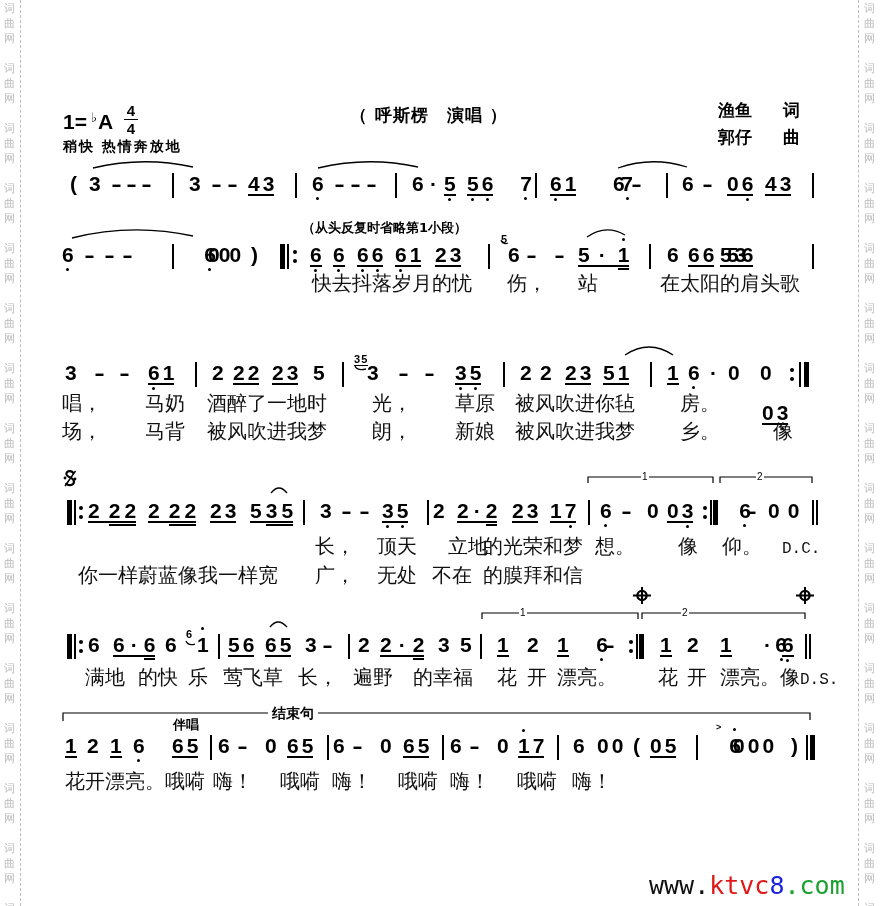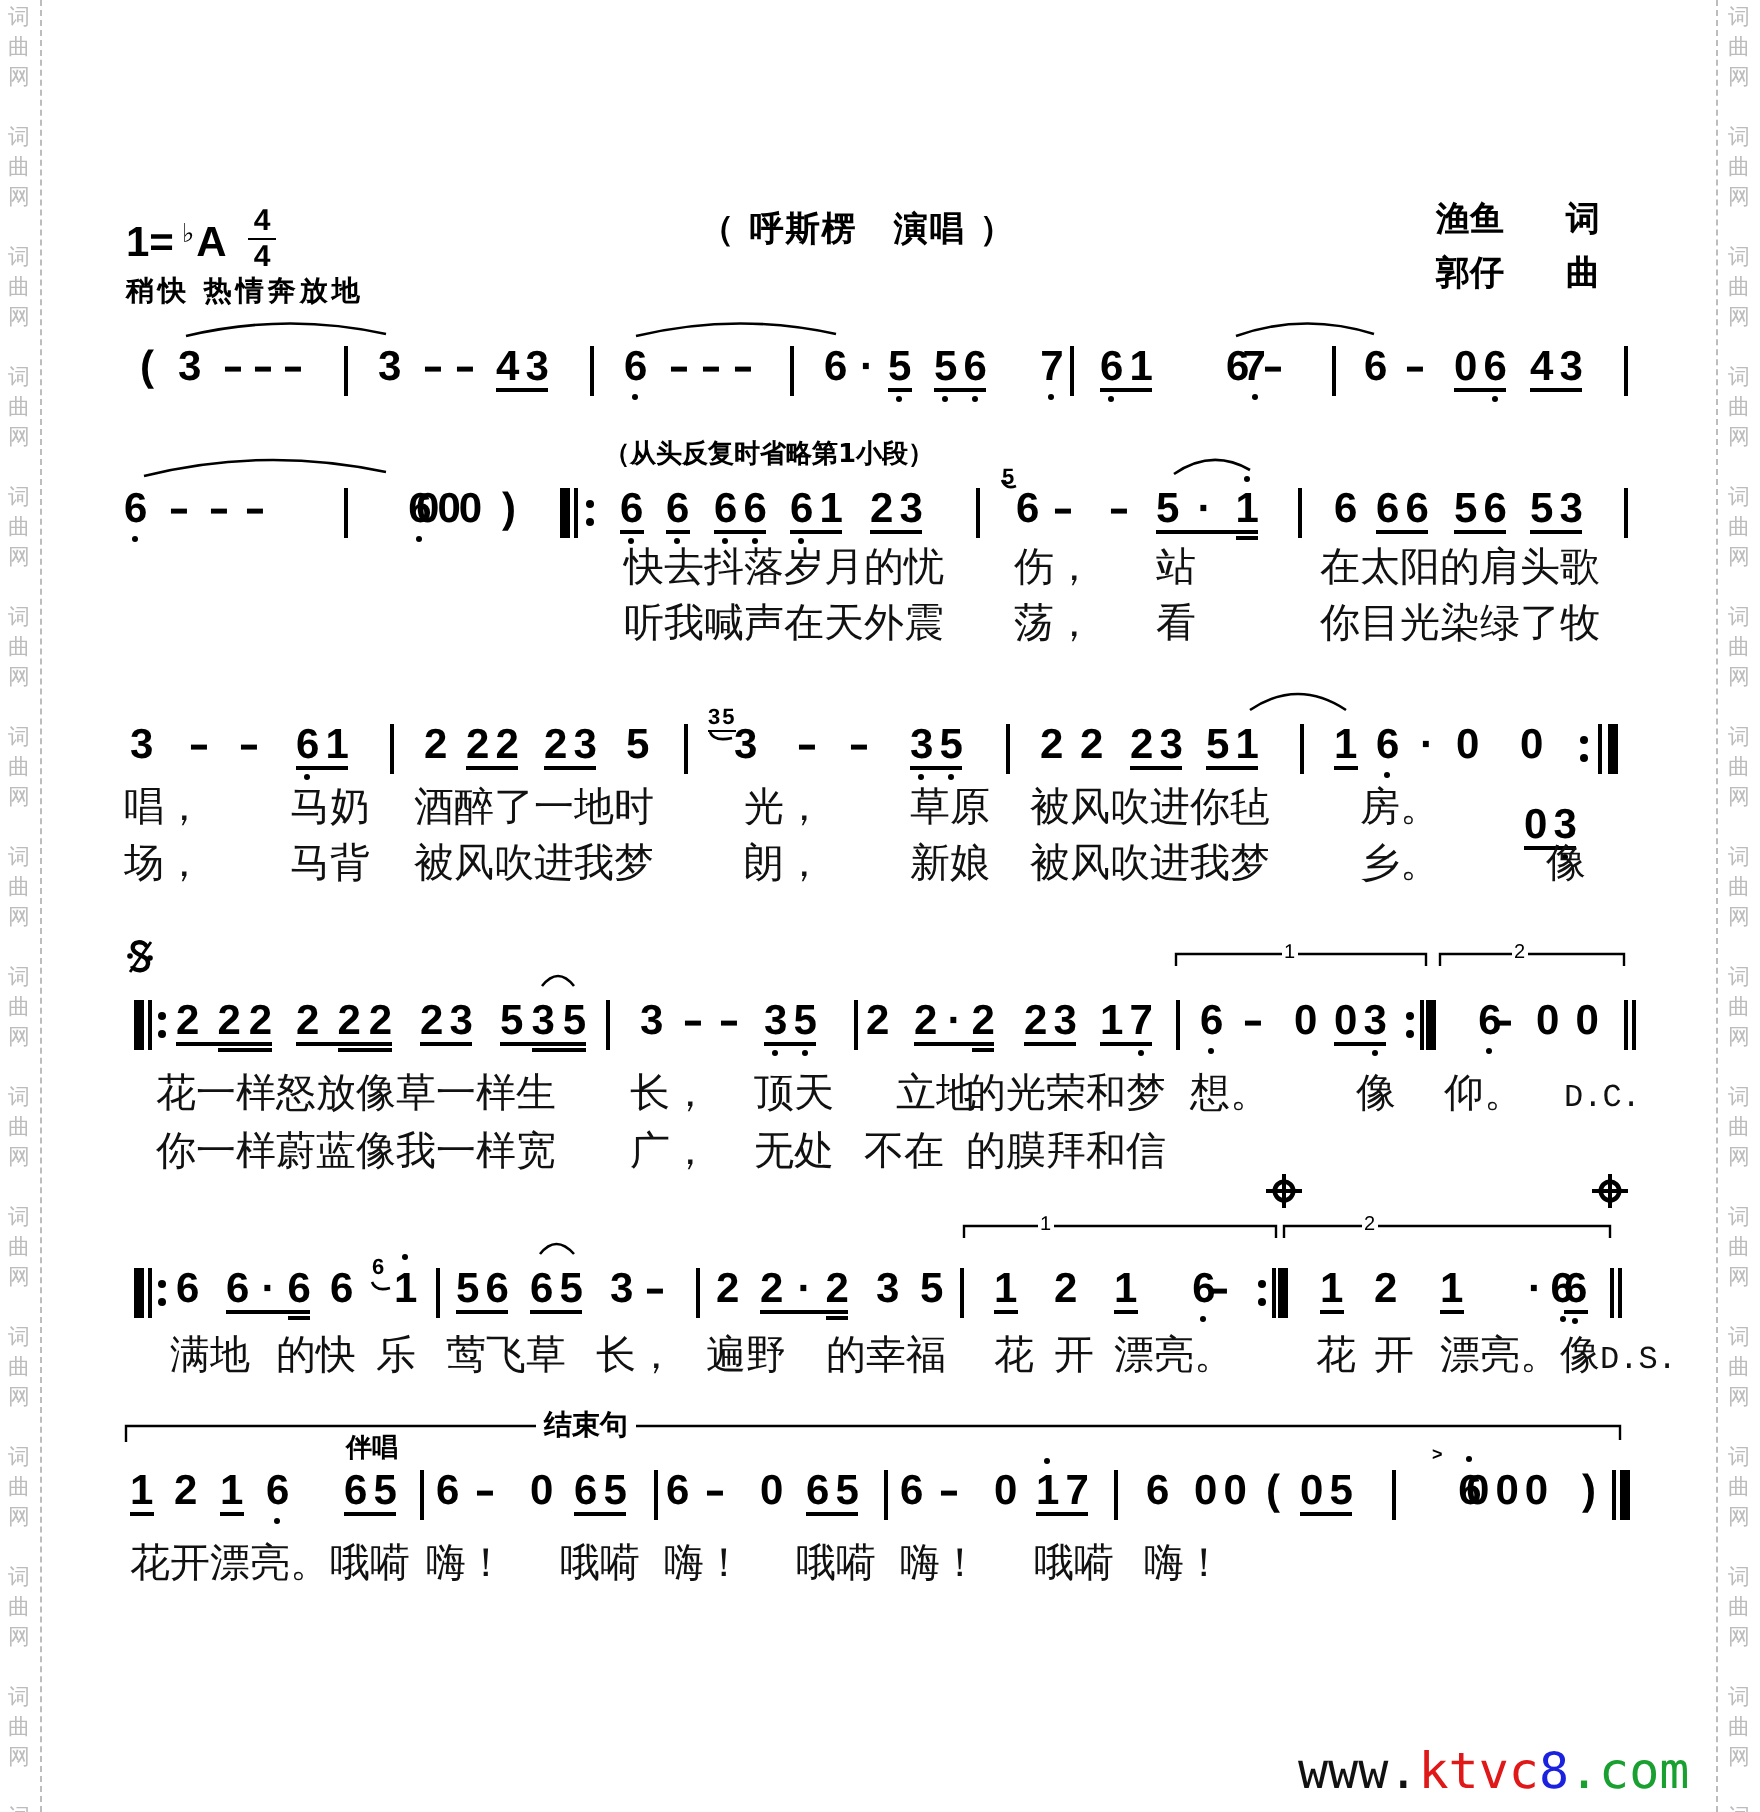--- a/index.html
+++ b/index.html
@@ -210,35 +210,29 @@
     <i class="bar" style="left:488px"></i>
     <span class="grace" style="left:501px;top:-10px">5</span>
     <span class="n" style="left:508px">6</span>
     <span class="n d" style="left:528px">-</span>
     <span class="n d" style="left:556px">-</span>
     <span class="n g" style="left:578px;--ls:9px"><span>5</span><span>·</span><span class="u2" style="margin-left:3px"><span class="hi">1</span></span></span>
     <i class="bar" style="left:649px"></i>
     <span class="n" style="left:667px">6</span>
     <span class="n g" style="left:688px"><span>6</span><span>6</span></span>
     <span class="n g" style="left:727px"><span>5</span><span>6</span></span>
-    <span class="n g" style="left:765px"><span>5</span><span>3</span></span>
+    <span class="n g" style="left:720px"><span>5</span><span>3</span></span>
     <i class="bar" style="left:812px"></i>
   </div>
 
   <div class="lyrow" style="top:272px">
     <span class="ly" style="left:312px">快去抖落岁月的忧</span>
     <span class="ly" style="left:507px">伤，</span>
     <span class="ly" style="left:578px">站</span>
     <span class="ly" style="left:660px">在太阳的肩头歌</span>
-  </div>
-  <div class="lyrow" style="top:300px">
-    <span class="ly" style="left:312px">听我喊声在天外震</span>
-    <span class="ly" style="left:507px">荡，</span>
-    <span class="ly" style="left:578px">看</span>
-    <span class="ly" style="left:660px">你目光染绿了牧</span>
   </div>
 
   <div class="line" style="top:362px">
     <span class="n" style="left:65px">3</span>
     <span class="n d" style="left:96px">-</span>
     <span class="n d" style="left:121px">-</span>
     <span class="n g" style="left:148px"><span class="lo">6</span><span>1</span></span>
     <i class="bar" style="left:195px"></i>
     <span class="n" style="left:212px">2</span>
     <span class="n g" style="left:233px"><span>2</span><span>2</span></span>
@@ -314,21 +308,20 @@
     <i class="bar" style="left:710px"></i>
     <i class="bar thick" style="left:713px"></i>
     <span class="n lo" style="left:723px">6</span>
     <span class="n d" style="left:748px">-</span>
     <span class="n" style="left:768px;letter-spacing:8px"><span>0</span><span>0</span></span>
     <i class="bar" style="left:812px"></i>
     <i class="bar" style="left:816px"></i>
   </div>
 
   <div class="lyrow" style="top:535px">
-    <span class="ly" style="left:78px">花一样怒放像草一样生</span>
     <span class="ly" style="left:315px">长，</span>
     <span class="ly" style="left:377px">顶天</span>
     <span class="ly" style="left:448px">立地</span>
     <span class="ly" style="left:483px">的光荣和梦</span>
     <span class="ly" style="left:595px">想。</span>
     <span class="ly" style="left:678px">像</span>
     <span class="ly" style="left:722px">仰。</span>
     <span class="ly m" style="left:782px">D.C.</span>
   </div>
   <div class="lyrow" style="top:564px">

